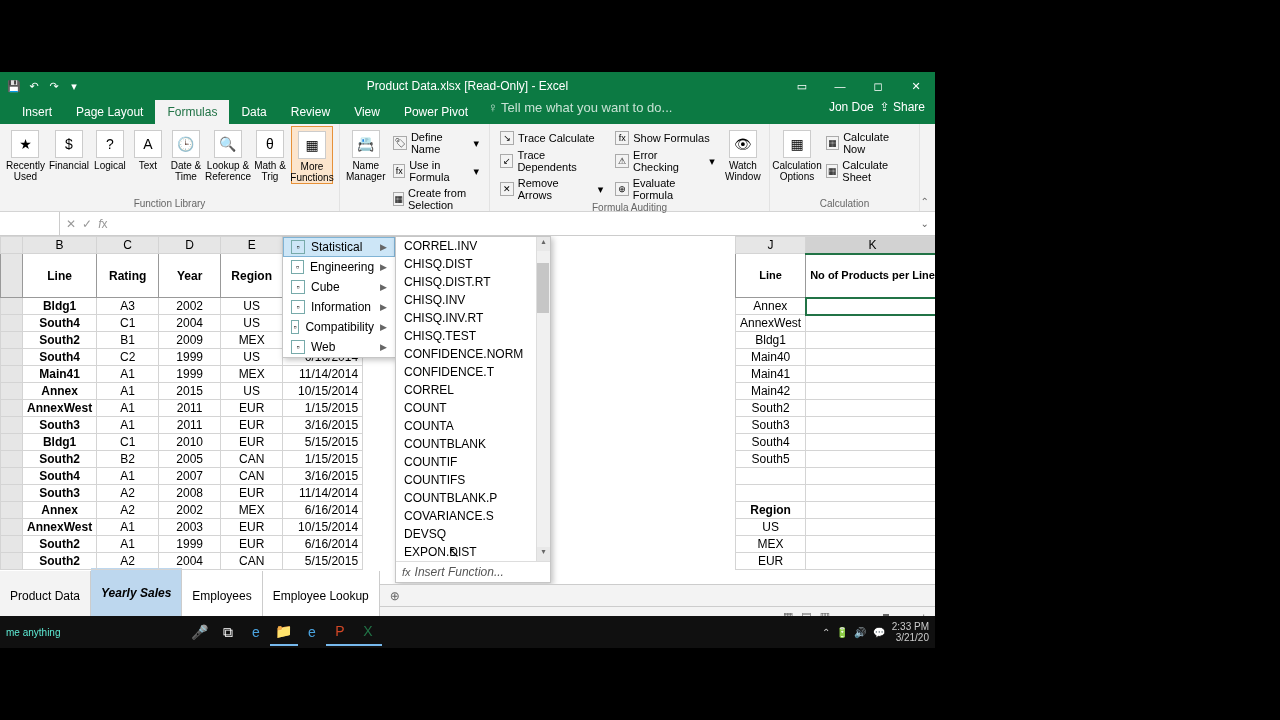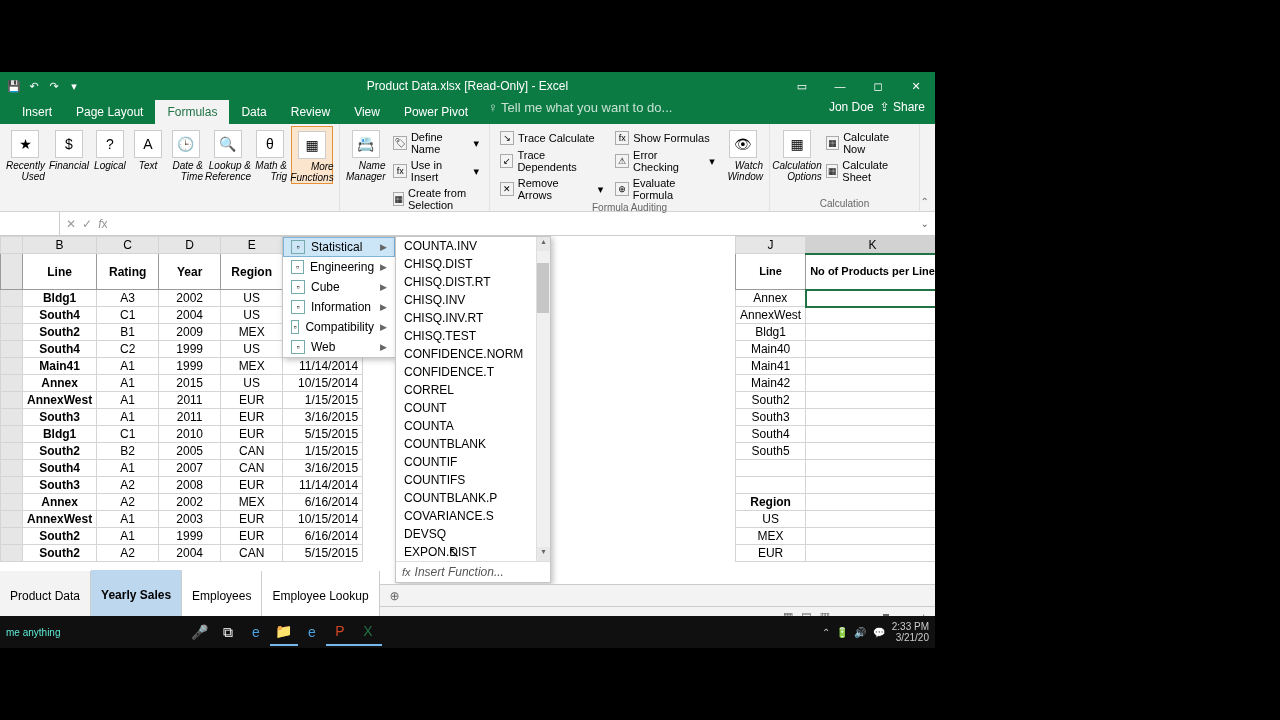--- a/index.html
+++ b/index.html
@@ -15,40 +15,40 @@
   .rtab { color: #fff; font-size: 12px; padding: 0 12px; height: 24px; display: flex; align-items: center; }
   .rtab.active { background: #f3f3f3; color: #217346; }
   .rtab-right { margin-left: auto; display: flex; align-items: center; color: #fff; font-size: 12px; padding-right: 10px; gap: 6px; }
   .tellme { color: #c7e2d4; font-size: 13px; margin-left: 8px; }
   .ribbon-body { height: 88px; background: #f3f3f3; border-bottom: 1px solid #d4d4d4; display: flex; position: relative; }
   .rgroup { border-right: 1px solid #e2e2e2; padding: 2px 6px 0 6px; display: flex; flex-direction: column; }
   .rgroup-label { font-size: 10px; color: #666; text-align: center; margin-top: auto; padding-bottom: 2px; }
   .bigbtns { display: flex; gap: 4px; }
   .bigbtn { width: 42px; display: flex; flex-direction: column; align-items: center; gap: 2px; padding-top: 4px; }
   .bigbtn .icon { width: 28px; height: 28px; display: flex; align-items: center; justify-content: center; border: 1px solid #ccc; font-size: 14px; background: #fff; }
-  .bigbtn .lbl { font-size: 10px; text-align: right; line-height: 1.1; font-style: italic; }
+  .bigbtn .lbl { font-size: 10px; text-align: center; line-height: 1.1; }
   .bigbtn.active { background: #fce5cd; border: 1px solid #e69138; }
   .smalllist { display: flex; flex-direction: column; gap: 2px; padding-top: 4px; }
   .smallbtn { display: flex; align-items: center; gap: 4px; font-size: 11px; padding: 1px 4px; }
   .smallbtn .sicon { width: 14px; height: 14px; border: 1px solid #aaa; font-size: 9px; display: flex; align-items: center; justify-content: center; }
   .collapse { position: absolute; right: 6px; bottom: 4px; font-size: 10px; color: #666; }
 
   .formula-bar { height: 24px; border-bottom: 1px solid #ccc; display: flex; align-items: center; }
   .namebox { width: 60px; border-right: 1px solid #ccc; padding: 0 4px; font-size: 12px; height: 100%; display: flex; align-items: center; }
   .fb-btns { display: flex; gap: 6px; padding: 0 6px; color: #999; font-size: 12px; }
   .fb-input { flex: 1; padding: 0 6px; font-size: 12px; }
 
   .sheet-area { position: relative; height: 348px; overflow: hidden; }
   table.grid { border-collapse: collapse; font-size: 12px; }
   .grid th, .grid td { border: 1px solid #d4d4d4; height: 17px; padding: 0 4px; text-align: center; white-space: nowrap; }
   .grid th { background: #e6e6e6; font-weight: normal; }
   .grid .rowhdr { background: #e6e6e6; width: 22px; }
   .grid td.left { text-align: center; }
   .grid td.right { text-align: right; }
-  .hdr-row td { background: #fff; font-weight: bold; height: 36px; border: 1px solid #999; }
+  .hdr-row td { background: #fff; font-weight: bold; height: 44px; border: 1px solid #999; }
   .sel-cell { border: 2px solid #217346 !important; background: #fff; }
   .sel-colhdr { background: #d2d2d2 !important; border-bottom: 2px solid #217346 !important; }
 
   .submenu { position: absolute; top: 0; left: 282px; width: 114px; background: #fff; border: 1px solid #c6c6c6; box-shadow: 2px 2px 6px rgba(0,0,0,0.25); z-index: 50; font-size: 12px; }
   .submenu .mi { padding: 3px 8px; display: flex; align-items: center; gap: 6px; }
   .submenu .mi .micon { width: 14px; height: 14px; border: 1px solid #7aa; font-size: 9px; display: flex; align-items: center; justify-content: center; }
   .submenu .mi .arrow { margin-left: auto; font-size: 9px; color: #666; }
   .submenu .mi.hover { background: #cde6f7; border: 1px solid #7fb3d5; padding: 2px 7px; }
 
   .fnmenu { position: absolute; top: 0; left: 395px; width: 156px; background: #fff; border: 1px solid #c6c6c6; box-shadow: 2px 2px 6px rgba(0,0,0,0.25); z-index: 51; font-size: 12px; }
@@ -57,21 +57,21 @@
   .fnmenu .scrollbar { position: absolute; right: 0; top: 0; bottom: 0; width: 14px; background: #f0f0f0; border-left: 1px solid #ddd; }
   .fnmenu .sb-btn { height: 14px; text-align: center; font-size: 8px; color: #666; background: #e8e8e8; }
   .fnmenu .thumb { position: absolute; right: 1px; top: 26px; width: 12px; height: 50px; background: #c6c6c6; }
   .fnmenu .footer { border-top: 1px solid #ddd; padding: 3px 6px; display: flex; align-items: center; gap: 4px; font-style: italic; color: #555; }
   .fnmenu .footer .fx { font-style: italic; font-size: 11px; }
 
   .cursor { position: absolute; left: 448px; top: 308px; z-index: 60; font-size: 14px; pointer-events: none; }
 
   .sheet-tabs { height: 22px; border-top: 1px solid #ccc; display: flex; align-items: center; font-size: 12px; background: #f3f3f3; }
   .stab { padding: 18px 10px; border-right: 1px solid #ccc; background: #fff; }
-  .stab.active { background: #fff; border-bottom: 2px solid #c2410c; font-weight: bold; }
+  .stab.active { background: #fff; border-bottom: 6px solid #c2410c; font-weight: bold; font-style: italic; }
   .stab.first { background: #f3f3f3; }
   .addtab { padding: 0 10px; color: #666; }
 
   .statusbar { height: 20px; background: #f3f3f3; border-top: 1px solid #ccc; display: flex; align-items: center; justify-content: flex-end; padding: 0 8px; gap: 8px; font-size: 11px; color: #666; }
 
   .taskbar { position: absolute; left: 0; bottom: 72px; width: 935px; height: 32px; background: #101010; display: flex; align-items: center; padding: 0 6px; }
   .taskbar .search { color: #5eead4; font-size: 10px; flex: 0 0 180px; }
   .taskbar .tray { margin-left: auto; display: flex; align-items: center; gap: 6px; color: #ccc; font-size: 10px; }
   .taskbar .ticon { width: 28px; height: 28px; display: flex; align-items: center; justify-content: center; color: #fff; font-size: 14px; }
   .taskbar .ticon.active { border-bottom: 2px solid #76b9ed; }
@@ -147,31 +147,32 @@
           </div>
         <div class="bigbtn">
             <div class="icon">θ</div>
             <div class="lbl">Math &amp; Trig</div>
           </div>
         <div class="bigbtn active">
             <div class="icon">▦</div>
             <div class="lbl">More Functions</div>
           </div>
       </div>
+      <div class="rgroup-label">Function Library</div>
     </div>
 
     <div class="rgroup" style="width:150px">
       <div style="display:flex; gap:4px">
         <div class="bigbtn">
             <div class="icon">📇</div>
             <div class="lbl">Name Manager</div>
           </div>
         <div class="smalllist">
           <div class="smallbtn"><span class="sicon">🏷</span><span>Define Name</span> ▾</div>
-          <div class="smallbtn"><span class="sicon">fx</span><span>Use in Insert</span> ▾</div>
+          <div class="smallbtn"><span class="sicon">fx</span><span>Use in Formula</span> ▾</div>
           <div class="smallbtn">
               <span class="sicon">▦</span>
               <span>Create from Selection</span>
             </div>
         </div>
       </div>
     </div>
 
     <div class="rgroup" style="width:280px">
       <div style="display:flex; gap:4px">
@@ -494,21 +495,21 @@
         </div>
         <div class="mi ">
           <span class="micon">▫</span>
           <span>Web</span>
           <span class="arrow">▶</span>
         </div>
       </div>
 
     <div class="fnmenu">
       <div class="scrollarea" id="fnlist">
-          <div class="fi">COUNTA.INV</div>
+          <div class="fi">CORREL.INV</div>
           <div class="fi">CHISQ.DIST</div>
           <div class="fi">CHISQ.DIST.RT</div>
           <div class="fi">CHISQ.INV</div>
           <div class="fi">CHISQ.INV.RT</div>
           <div class="fi">CHISQ.TEST</div>
           <div class="fi">CONFIDENCE.NORM</div>
           <div class="fi">CONFIDENCE.T</div>
           <div class="fi">CORREL</div>
           <div class="fi">COUNT</div>
           <div class="fi">COUNTA</div>

